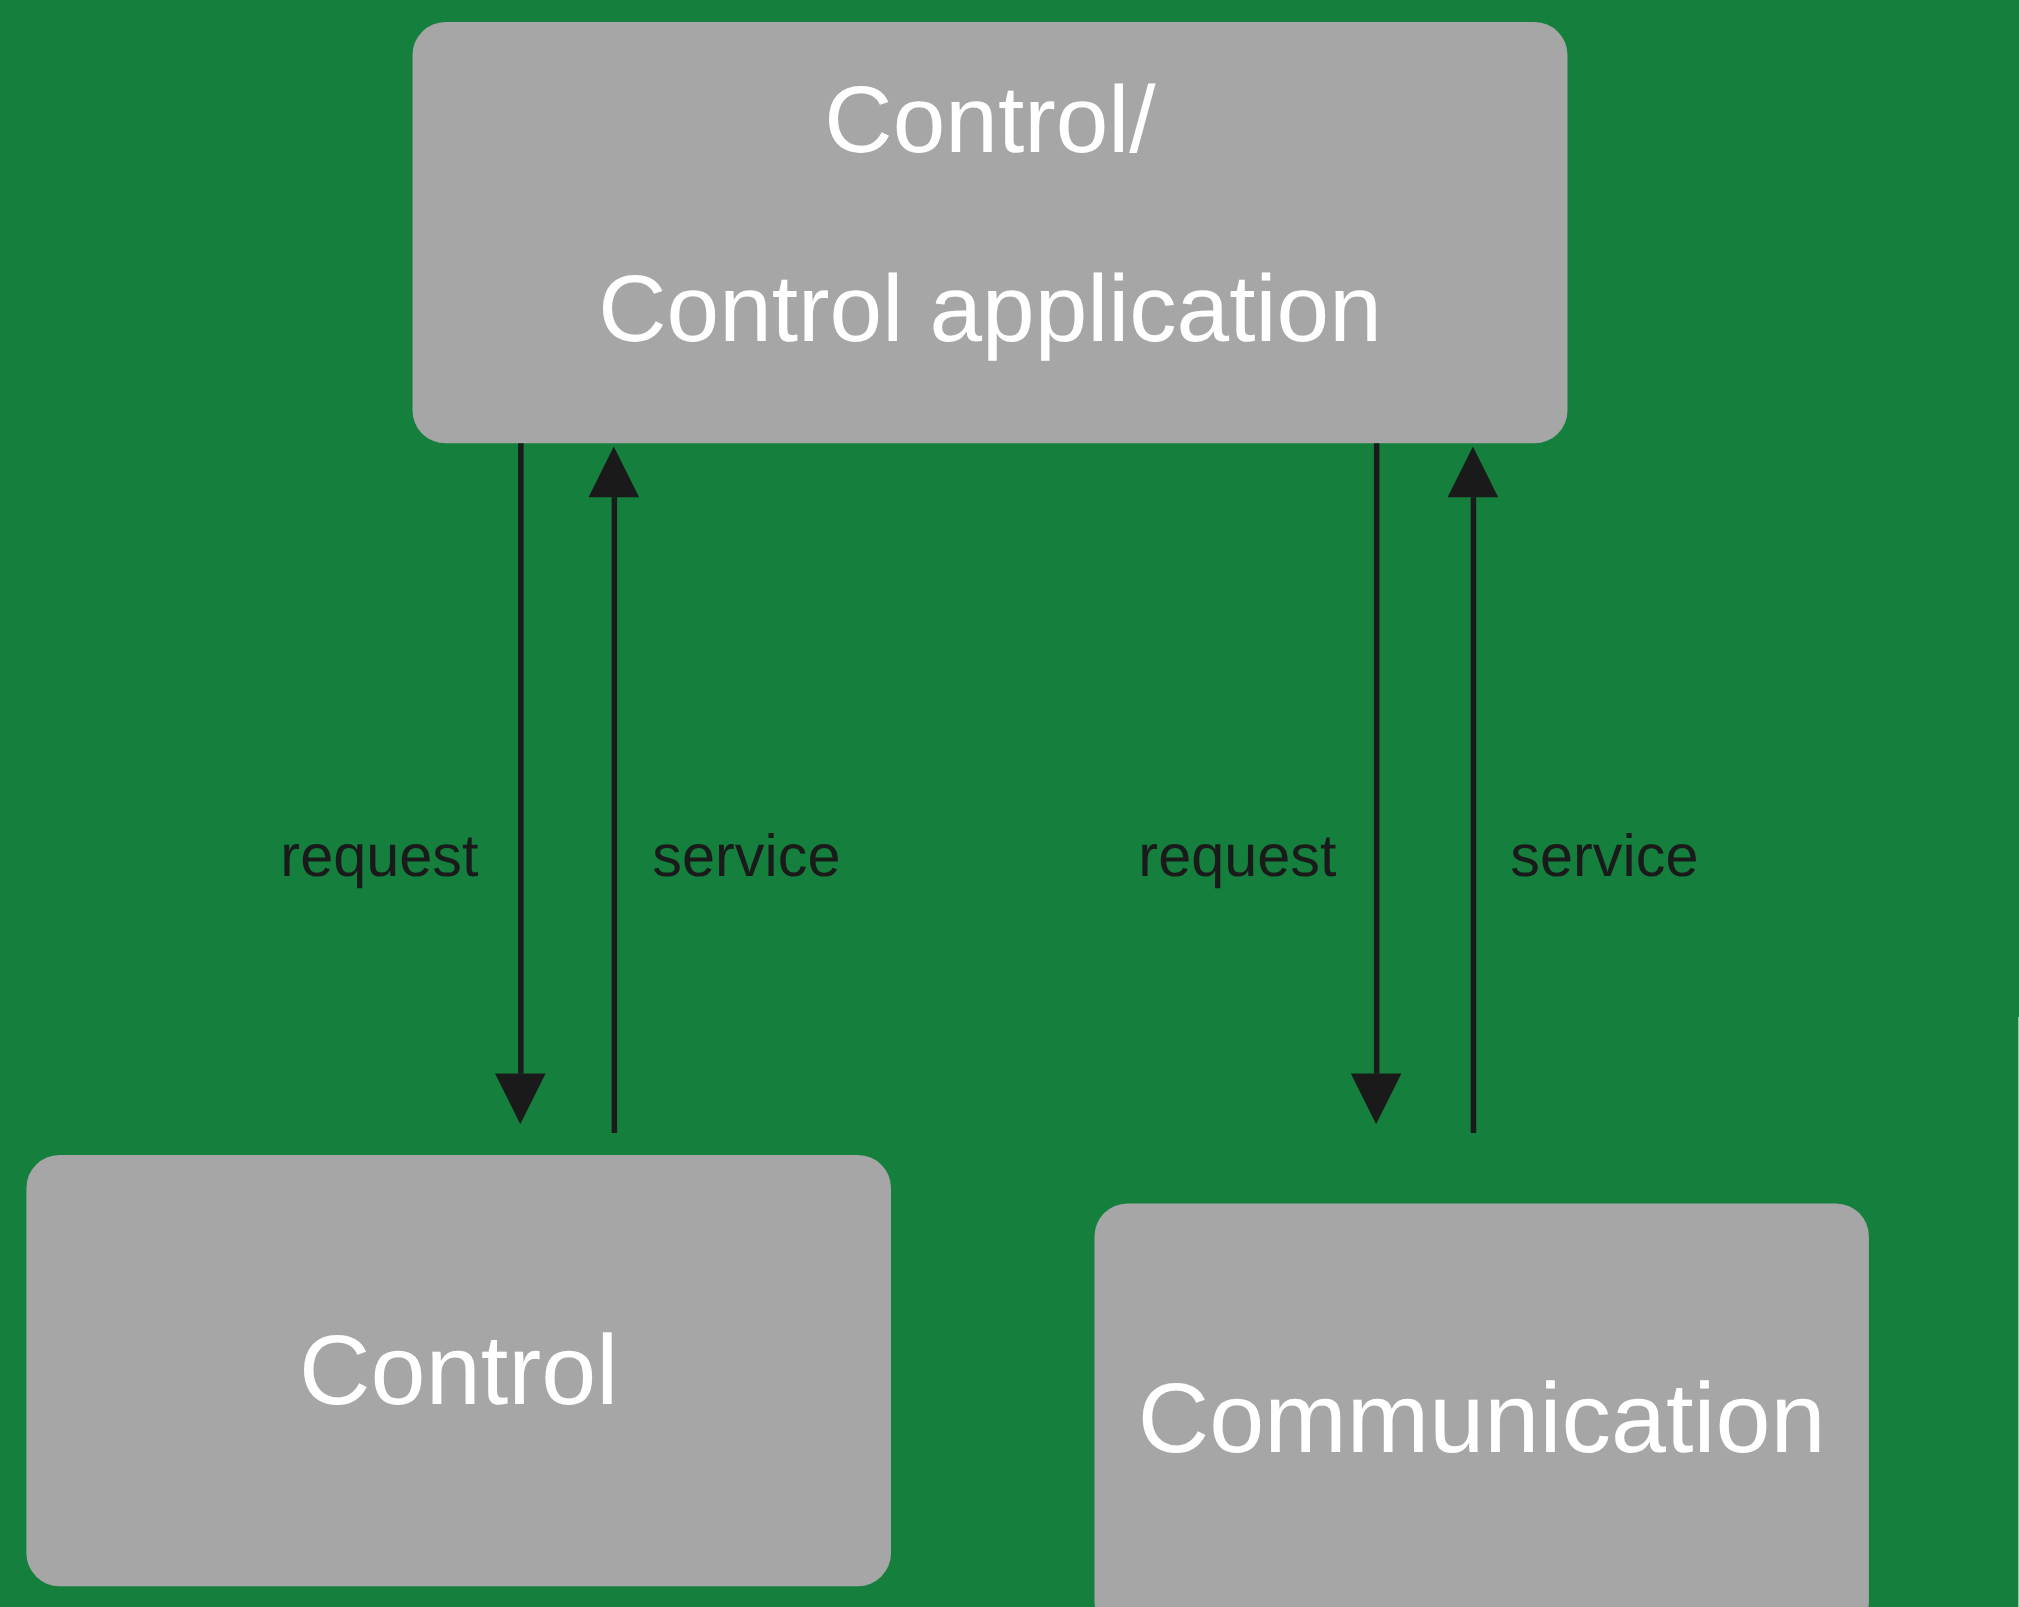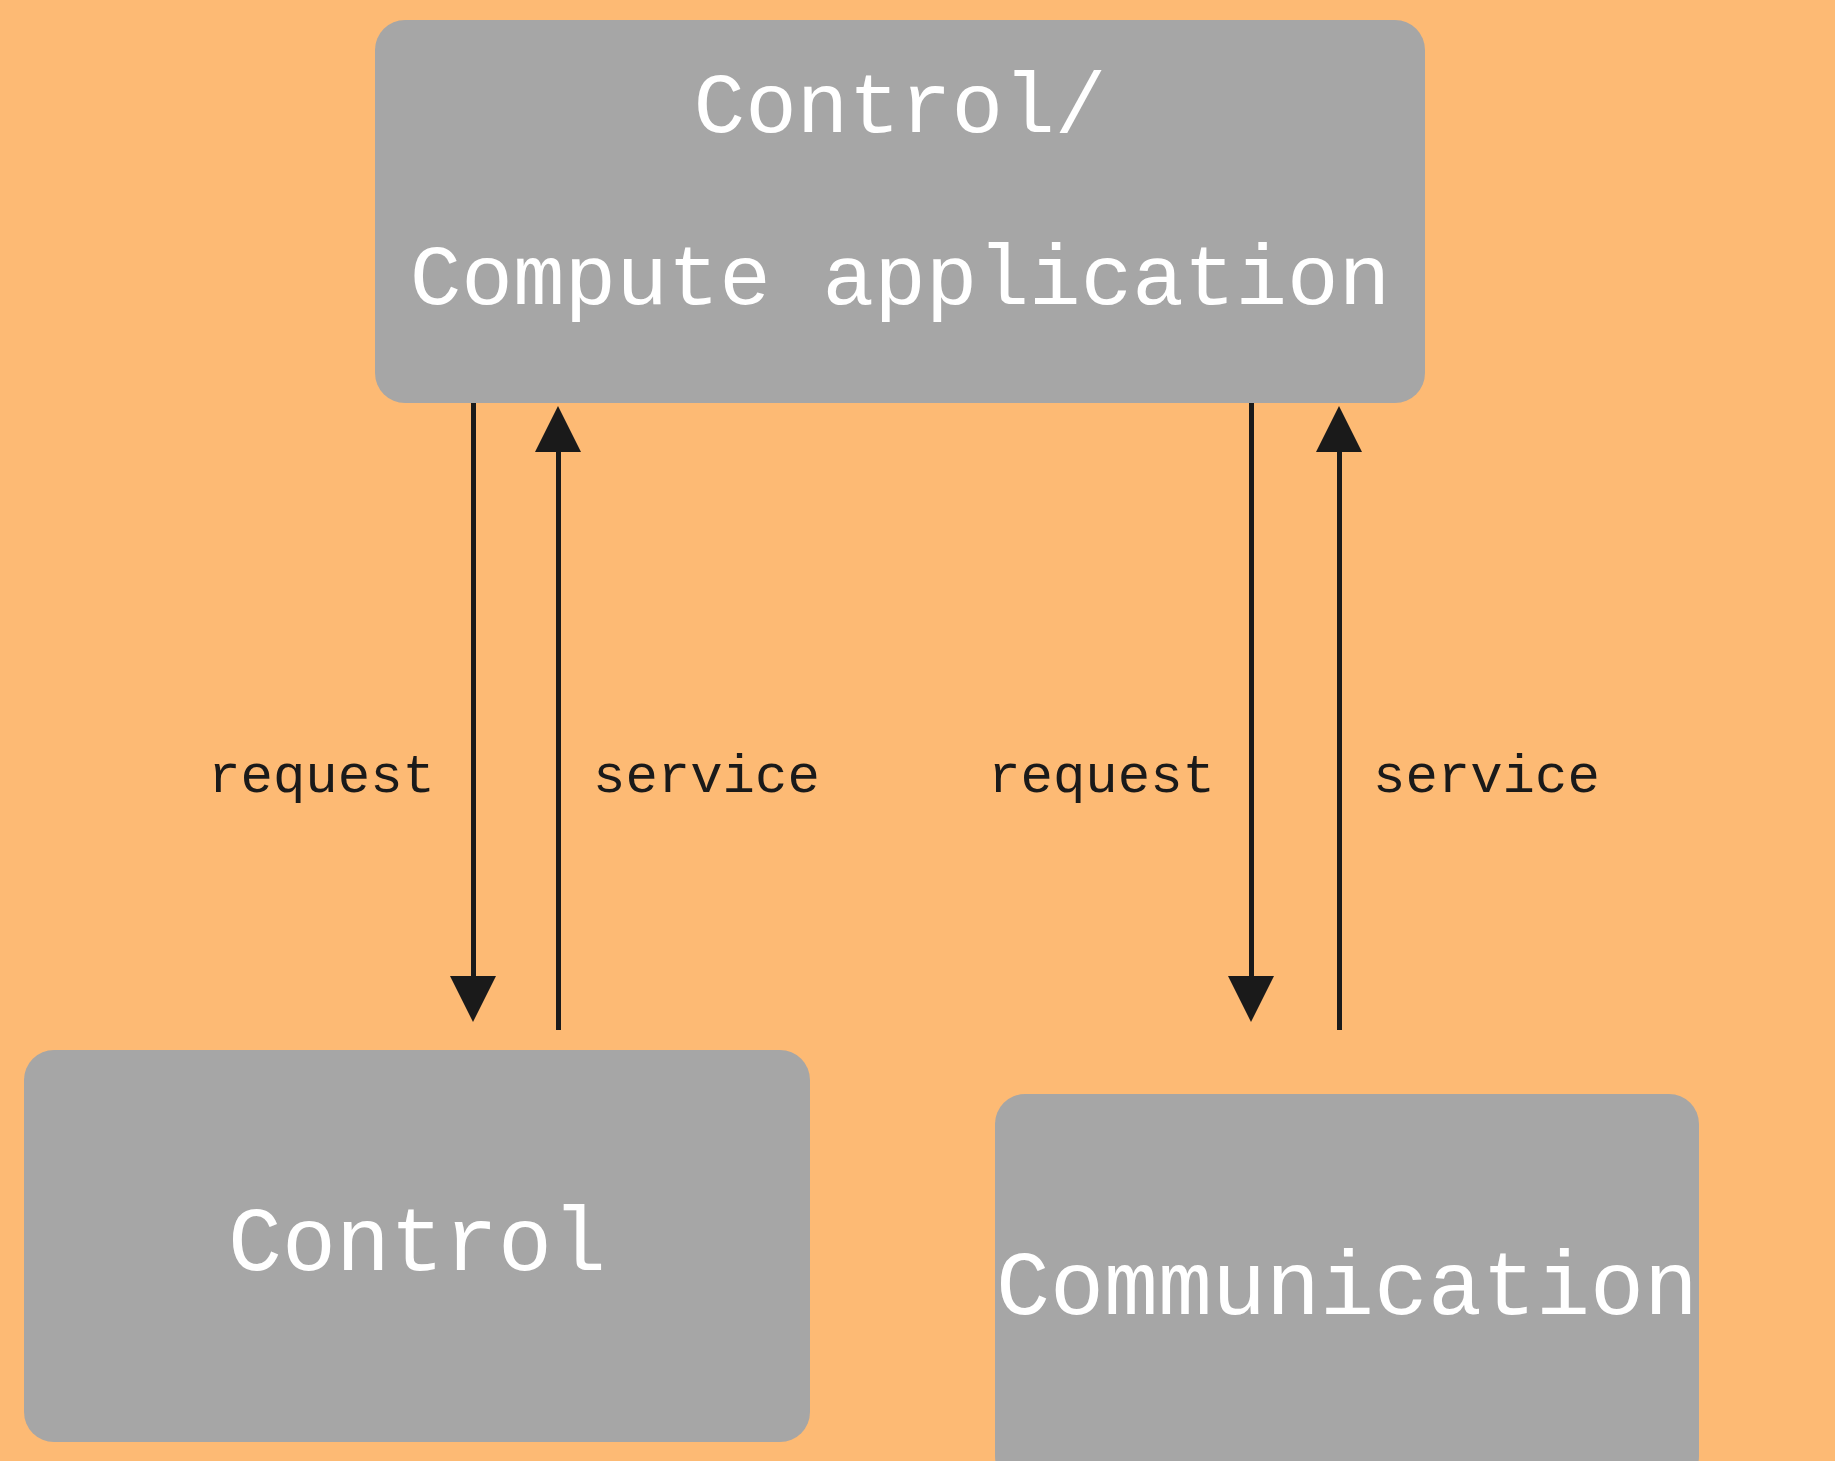--- a/index.html
+++ b/index.html
@@ -4,22 +4,22 @@
 <style>
   html, body {
     margin: 0;
     padding: 0;
     background: #ffffff;
   }
   .stage {
     position: relative;
     width: 1835px;
     height: 1461px;
-    background: #fdba74;
-    font-family: Liberation Mono, monospace;
+    background: #15803d;
+    font-family: Liberation Sans, sans-serif;
     overflow: hidden;
   }
   .node {
     position: absolute;
     background: #a6a6a6;
     border-radius: 30px;
     color: #ffffff;
     display: flex;
     align-items: center;
     justify-content: center;
@@ -98,21 +98,21 @@
   #communication-service-label  { left: 1373px; text-align: left;  }
 </style>
 </head>
 <body>
 
 <div class="stage">
 
   <div class="node" id="control-node">
     <div class="node-lines">
       <div>Control/</div>
-      <div>Compute application</div>
+      <div>Control application</div>
     </div>
   </div>
 
   <div class="node" id="compute-node">
     <div class="node-label">Control</div>
   </div>
 
   <div class="node" id="communication-node">
     <div class="node-label">Communication</div>
   </div>

